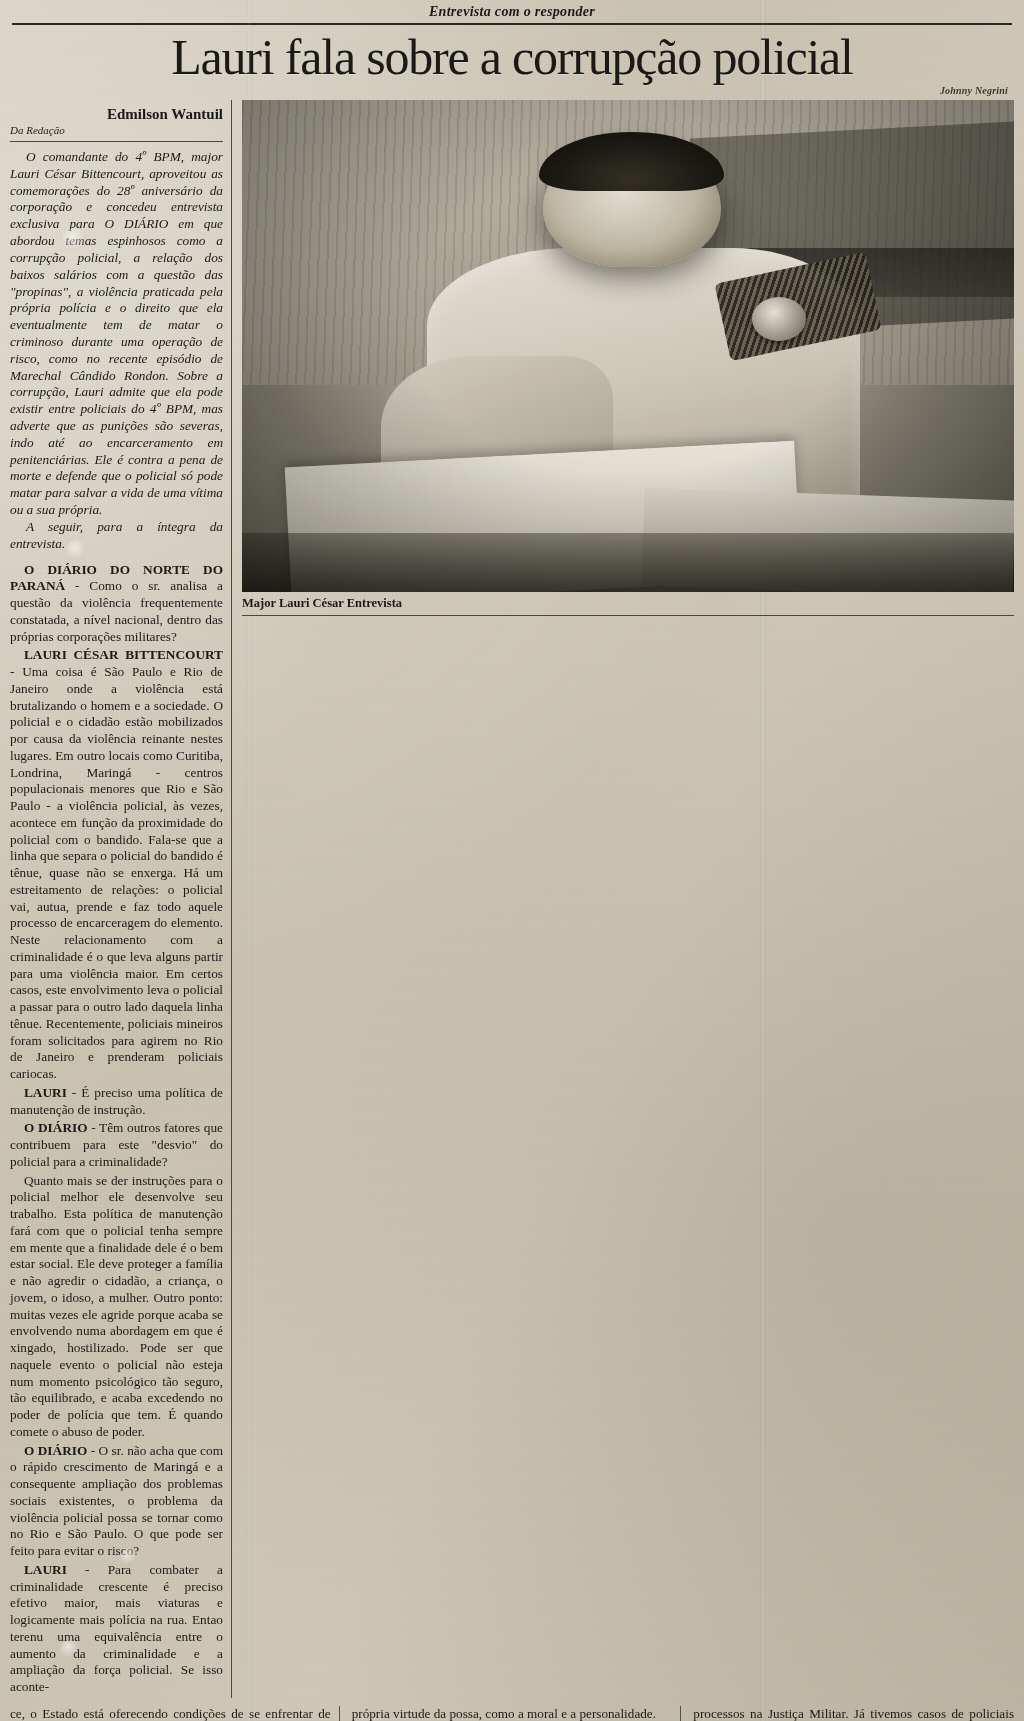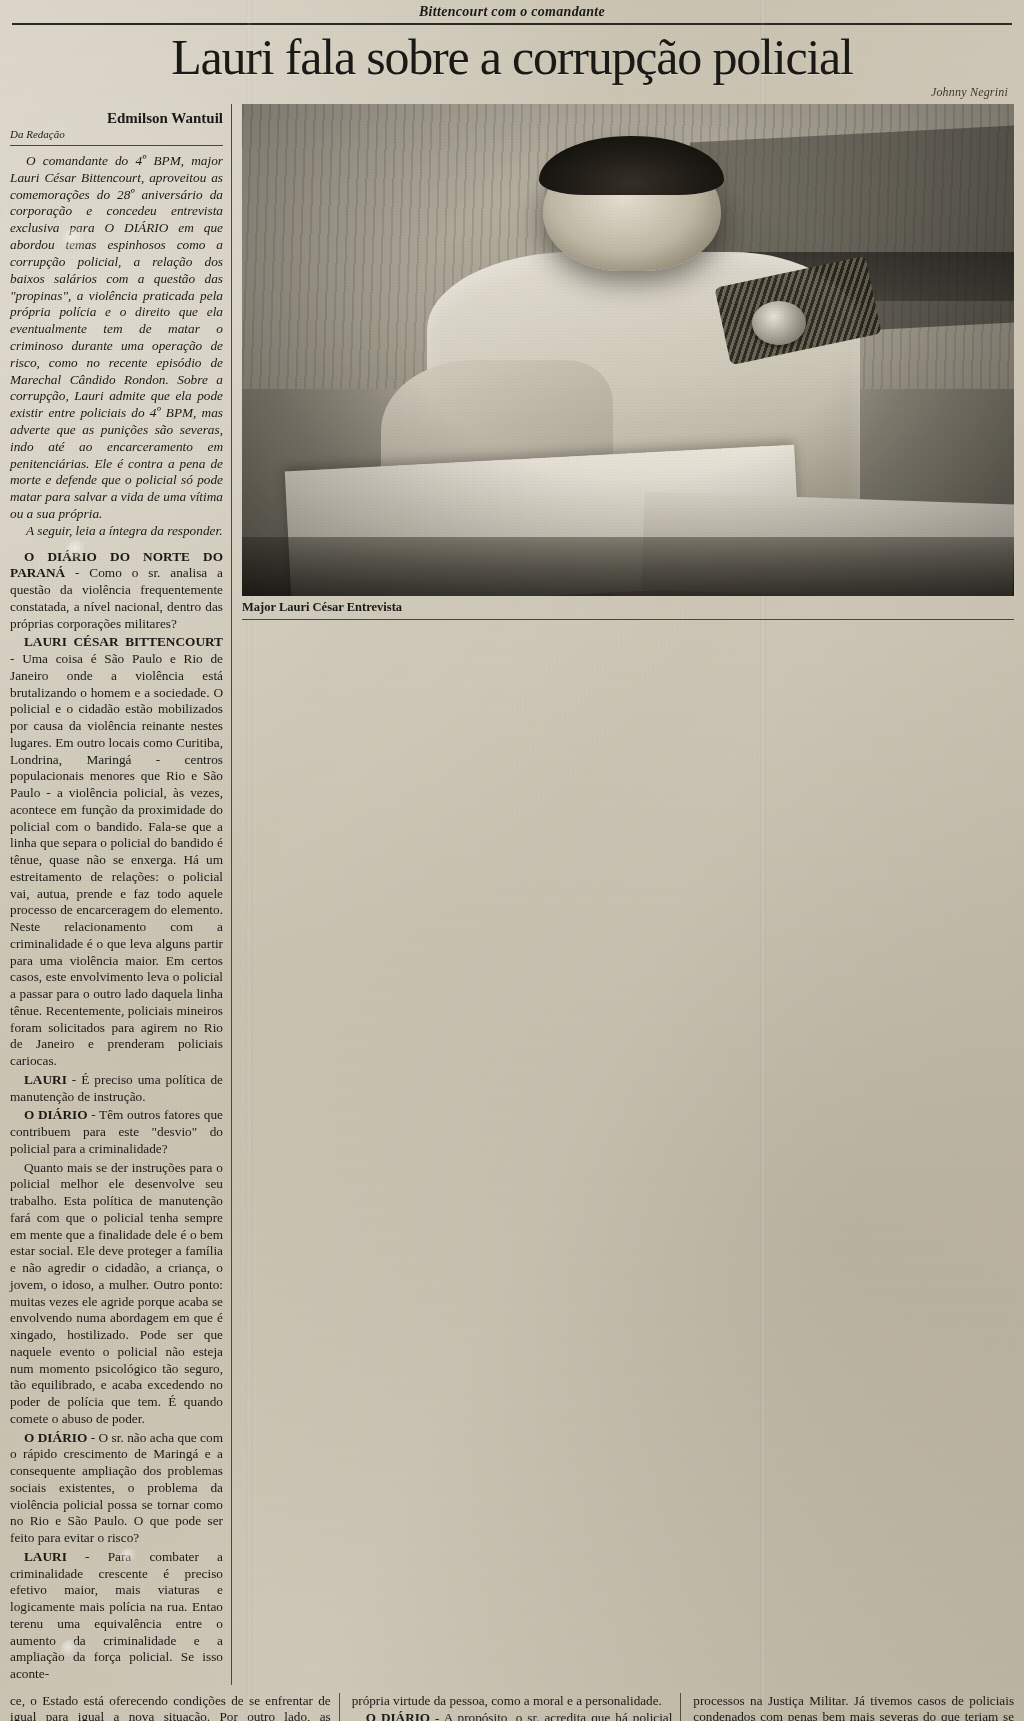--- a/index.html
+++ b/index.html
@@ -52,25 +52,26 @@
     font-weight: normal;
     font-size: 50px;
     line-height: 1.02;
     letter-spacing: -1.2px;
     text-align: center;
     margin: 7px 0 2px 0;
     text-shadow: 0 1px 0 rgba(255,255,255,.25);
   }
   .credit-photo {
     text-align: right;
-    font-size: 12px;
+    font-size: 10px;
     font-style: italic;
     color: #3a382e;
     margin: 0 6px 4px 0;
     letter-spacing: .2px;
+    font-weight: bold;
   }
   .top-area {
     display: flex;
     gap: 10px;
     margin-top: 2px;
   }
   .lead-col {
     width: 222px;
     flex: 0 0 222px;
     border-right: 1px solid #4b4739;
@@ -247,33 +248,33 @@
     opacity:.5;
   }
 </style>
 </head>
 <body>
 
 <div class="page">
   <div class="foldline" style="left:246px"></div>
   <div class="foldline" style="left:760px"></div>
 
-  <div class="kicker">Bittencourt com o comandante</div>
+  <div class="kicker">Entrevista com o responder</div>
 
   <div class="headline">Lauri fala sobre a corrupção policial</div>
 
   <div class="credit-photo">Johnny Negrini</div>
 
   <div class="top-area">
     <div class="lead-col">
       <div class="byline">Edmilson Wantuil</div>
       <div class="byline-sub">Da Redação</div>
       <div class="lead">
         <p>O comandante do 4º BPM, major Lauri César Bittencourt, aproveitou as comemorações do 28º aniversário da corporação e concedeu entrevista exclusiva para O DIÁRIO em que abordou temas espinhosos como a corrupção policial, a relação dos baixos salários com a questão das "propinas", a violência praticada pela própria polícia e o direito que ela eventualmente tem de matar o criminoso durante uma operação de risco, como no recente episódio de Marechal Cândido Rondon. Sobre a corrupção, Lauri admite que ela pode existir entre policiais do 4º BPM, mas adverte que as punições são severas, indo até ao encarceramento em penitenciárias. Ele é contra a pena de morte e defende que o policial só pode matar para salvar a vida de uma vítima ou a sua própria.</p>
-        <p style="text-indent:16px">A seguir, leia a íntegra da responder.</p>
+        <p style="text-indent:16px">A seguir, para a íntegra da entrevista.</p>
       </div>
       <div class="qa-lead" id="qa-lead">
           <p><span class="q-label">O DIÁRIO DO NORTE DO PARANÁ</span> - Como o sr. analisa a questão da violência frequentemente constatada, a nível nacional, dentro das próprias corporações militares?</p>
           <p><span class="a-label">LAURI CÉSAR BITTENCOURT</span> - Uma coisa é São Paulo e Rio de Janeiro onde a violência está brutalizando o homem e a sociedade. O policial e o cidadão estão mobilizados por causa da violência reinante nestes lugares. Em outro locais como Curitiba, Londrina, Maringá - centros populacionais menores que Rio e São Paulo - a violência policial, às vezes, acontece em função da proximidade do policial com o bandido. Fala-se que a linha que separa o policial do bandido é tênue, quase não se enxerga. Há um estreitamento de relações: o policial vai, autua, prende e faz todo aquele processo de encarceragem do elemento. Neste relacionamento com a criminalidade é o que leva alguns partir para uma violência maior. Em certos casos, este envolvimento leva o policial a passar para o outro lado daquela linha tênue. Recentemente, policiais mineiros foram solicitados para agirem no Rio de Janeiro e prenderam policiais cariocas.</p>
           <p><span class="a-label">LAURI</span> - É preciso uma política de manutenção de instrução.</p>
           <p><span class="q-label">O DIÁRIO</span> - Têm outros fatores que contribuem para este "desvio" do policial para a criminalidade?</p>
           <p>Quanto mais se der instruções para o policial melhor ele desenvolve seu trabalho. Esta política de manutenção fará com que o policial tenha sempre em mente que a finalidade dele é o bem estar social. Ele deve proteger a família e não agredir o cidadão, a criança, o jovem, o idoso, a mulher. Outro ponto: muitas vezes ele agride porque acaba se envolvendo numa abordagem em que é xingado, hostilizado. Pode ser que naquele evento o policial não esteja num momento psicológico tão seguro, tão equilibrado, e acaba excedendo no poder de polícia que tem. É quando comete o abuso de poder.</p>
           <p><span class="q-label">O DIÁRIO</span> - O sr. não acha que com o rápido crescimento de Maringá e a consequente ampliação dos problemas sociais existentes, o problema da violência policial possa se tornar como no Rio e São Paulo. O que pode ser feito para evitar o risco?</p>
           <p><span class="a-label">LAURI</span> - Para combater a criminalidade crescente é preciso efetivo maior, mais viaturas e logicamente mais polícia na rua. Entao terenu uma equivalência entre o aumento da criminalidade e a ampliação da força policial. Se isso aconte-</p>
         </div>
@@ -299,21 +300,21 @@
       </div>
       <div class="photo-caption">Major Lauri César Entrevista</div>
     </div>
   </div>
 
   <div class="body-cols" id="body-cols">
     <div class="bcol">
         <p class="noind">ce, o Estado está oferecendo condições de se enfrentar de igual para igual a nova situação. Por outro lado, as autoridades policiais vão tomando providências na medida em que verificam o agravamento do problema. O 4º BPM dinamizou bastante a presença do policial nas ruas. A própria população é testemunha disso, quer seja no setor de trânsito como pelo patrulhamento com motos e viaturas. Temos operações bloqueios todas as semanas. São medidas tomadas em função do aumento da criminalidade e da necessidade da presença policial na rua. Se o problema crescer ainda mais, teremos também que ampliar nosso efetivo, preparar melhor nosso policial, aumentar as viaturas, os equipamentos, enfim, se adequar para responder à realidade.</p>
       </div>
     <div class="bcol">
-        <p class="noind">própria virtude da pessoa, como a moral e a personalidade.</p>
+        <p class="noind">própria virtude da possa, como a moral e a personalidade.</p>
         <p><span class="q-label">O DIÁRIO</span> - A propósito, o sr. acredita que há policial corrupto no 4º BPM? Que tipo de sanção pode sofrer o corrupto?</p>
       </div>
     <div class="bcol">
         <p class="noind">processos na Justiça Militar. Já tivemos casos de policiais condenados com penas bem mais severas do que teriam se fossem julgados pela Justiça comum.</p>
       </div>
   </div>
 
   <div class="stain" style="left:62px;top:228px;width:26px;height:26px"></div>
   <div class="stain" style="left:66px;top:540px;width:22px;height:22px"></div>
   <div class="stain" style="left:60px;top:1640px;width:20px;height:20px"></div>

